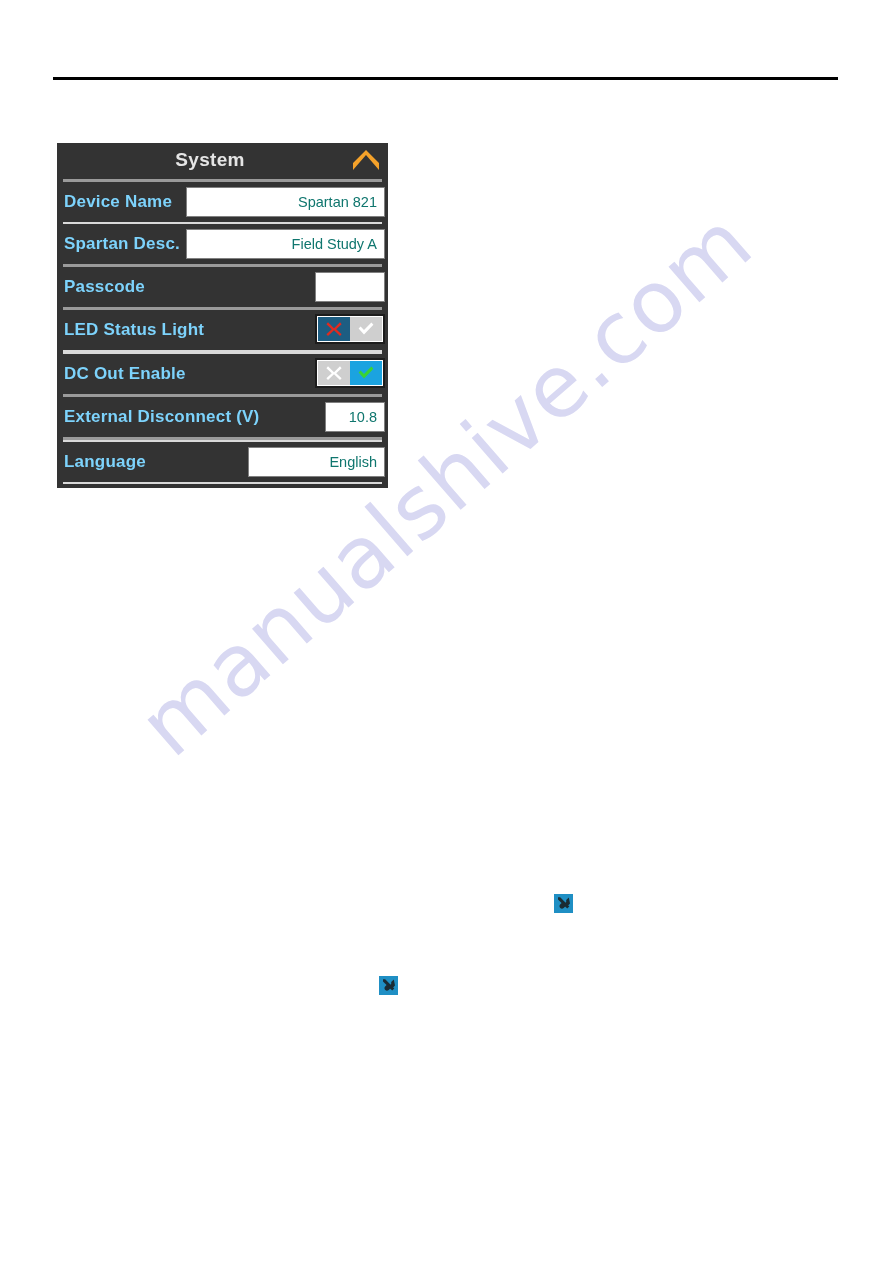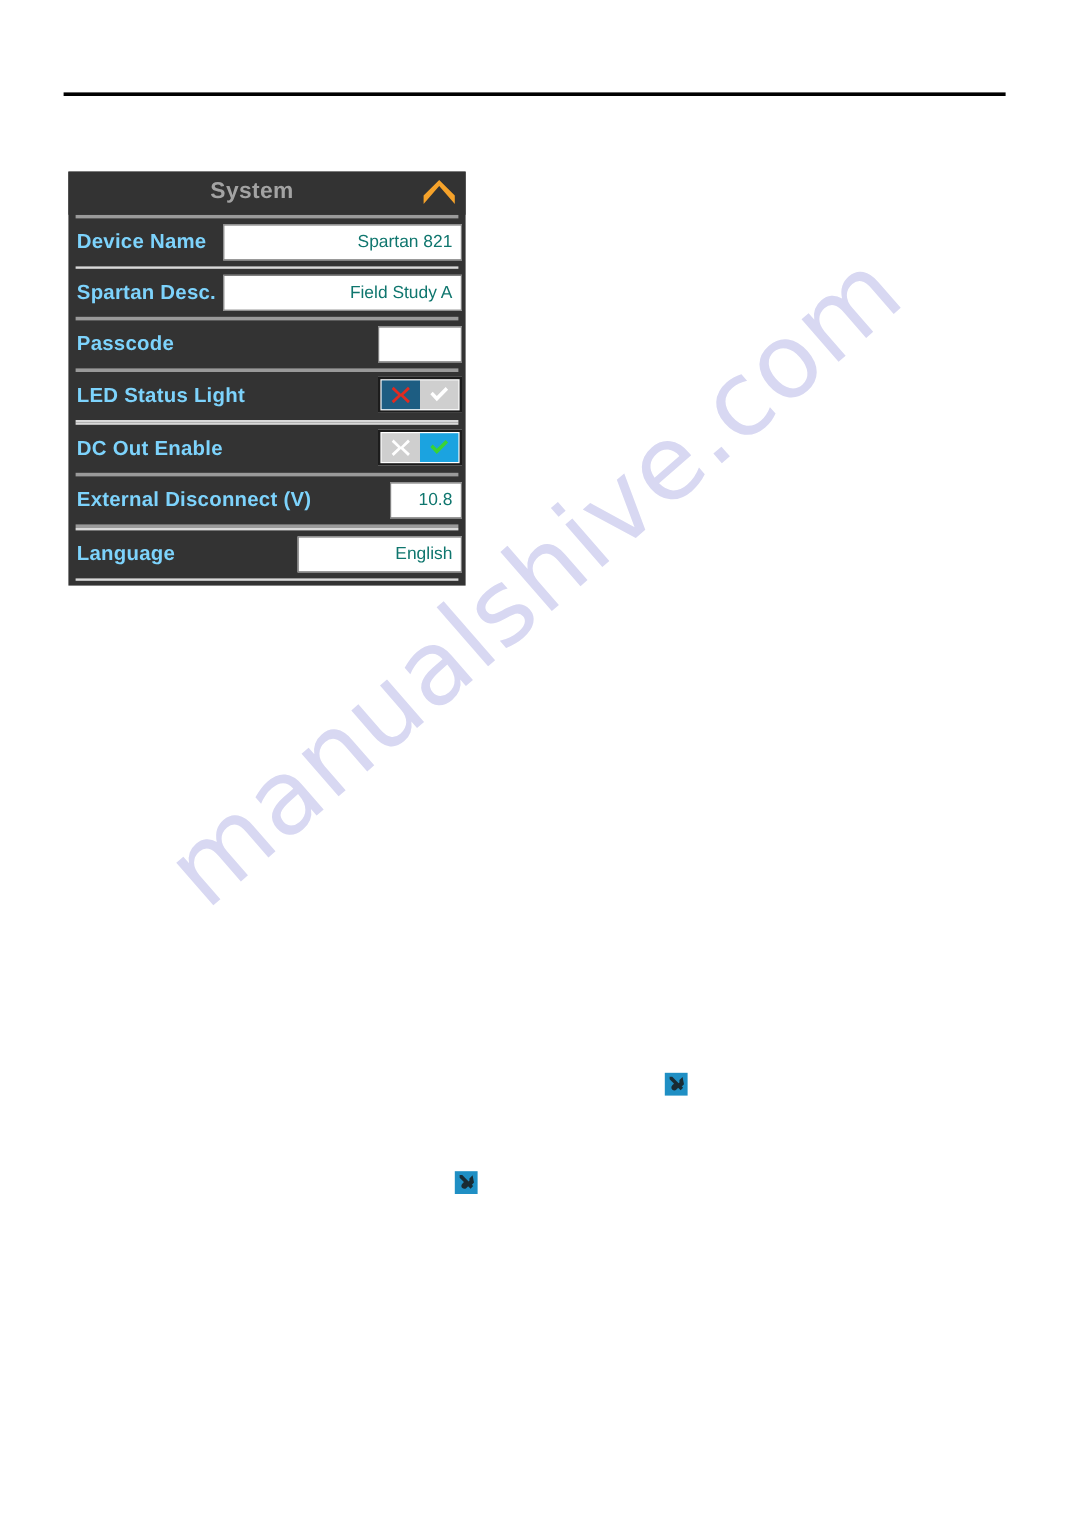--- a/index.html
+++ b/index.html
@@ -66,21 +66,21 @@
     position: relative;
     height: 36px;
     background: #333333;
   }
   .panel-title {
     position: absolute;
     left: 0;
     right: 0;
     top: 6px;
     text-align: center;
-    color: #a3a3a3;
+    color: #e5e5e5;
     font-size: 19px;
     font-weight: bold;
     letter-spacing: 0.3px;
     padding-right: 25px;
     box-sizing: border-box;
   }
   .collapse-chevron {
     position: absolute;
     right: 6px;
     top: 7px;

